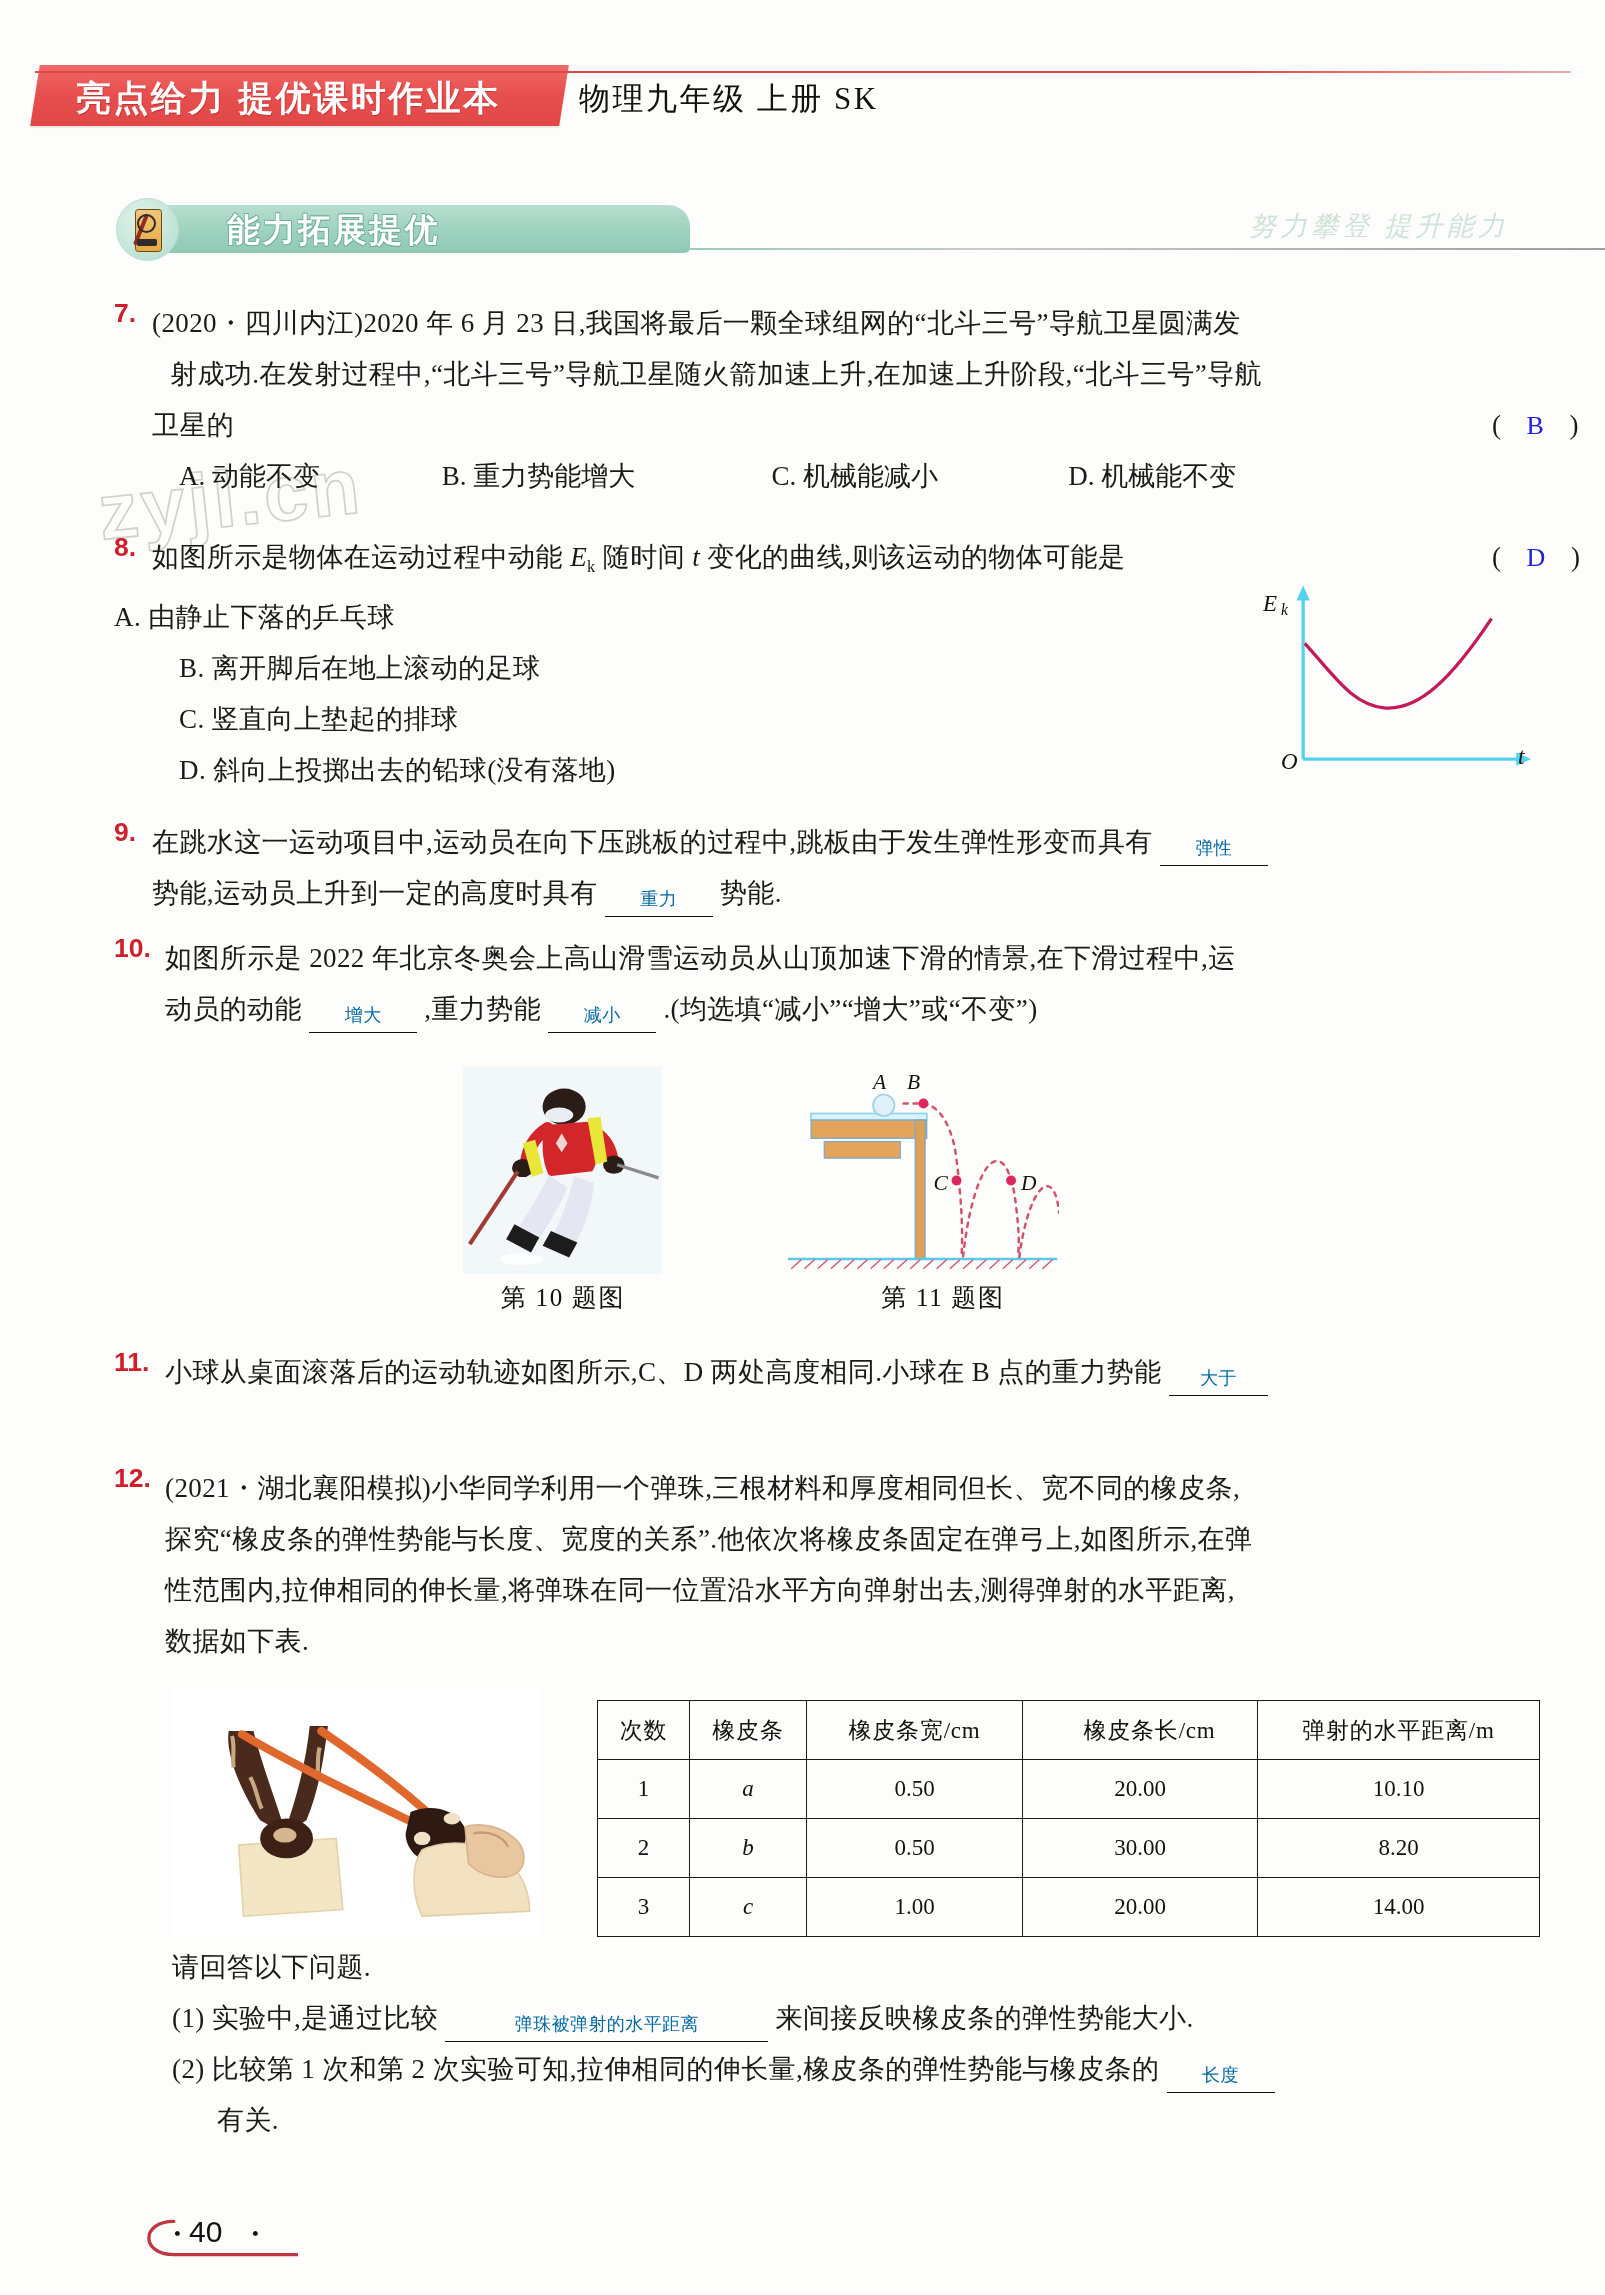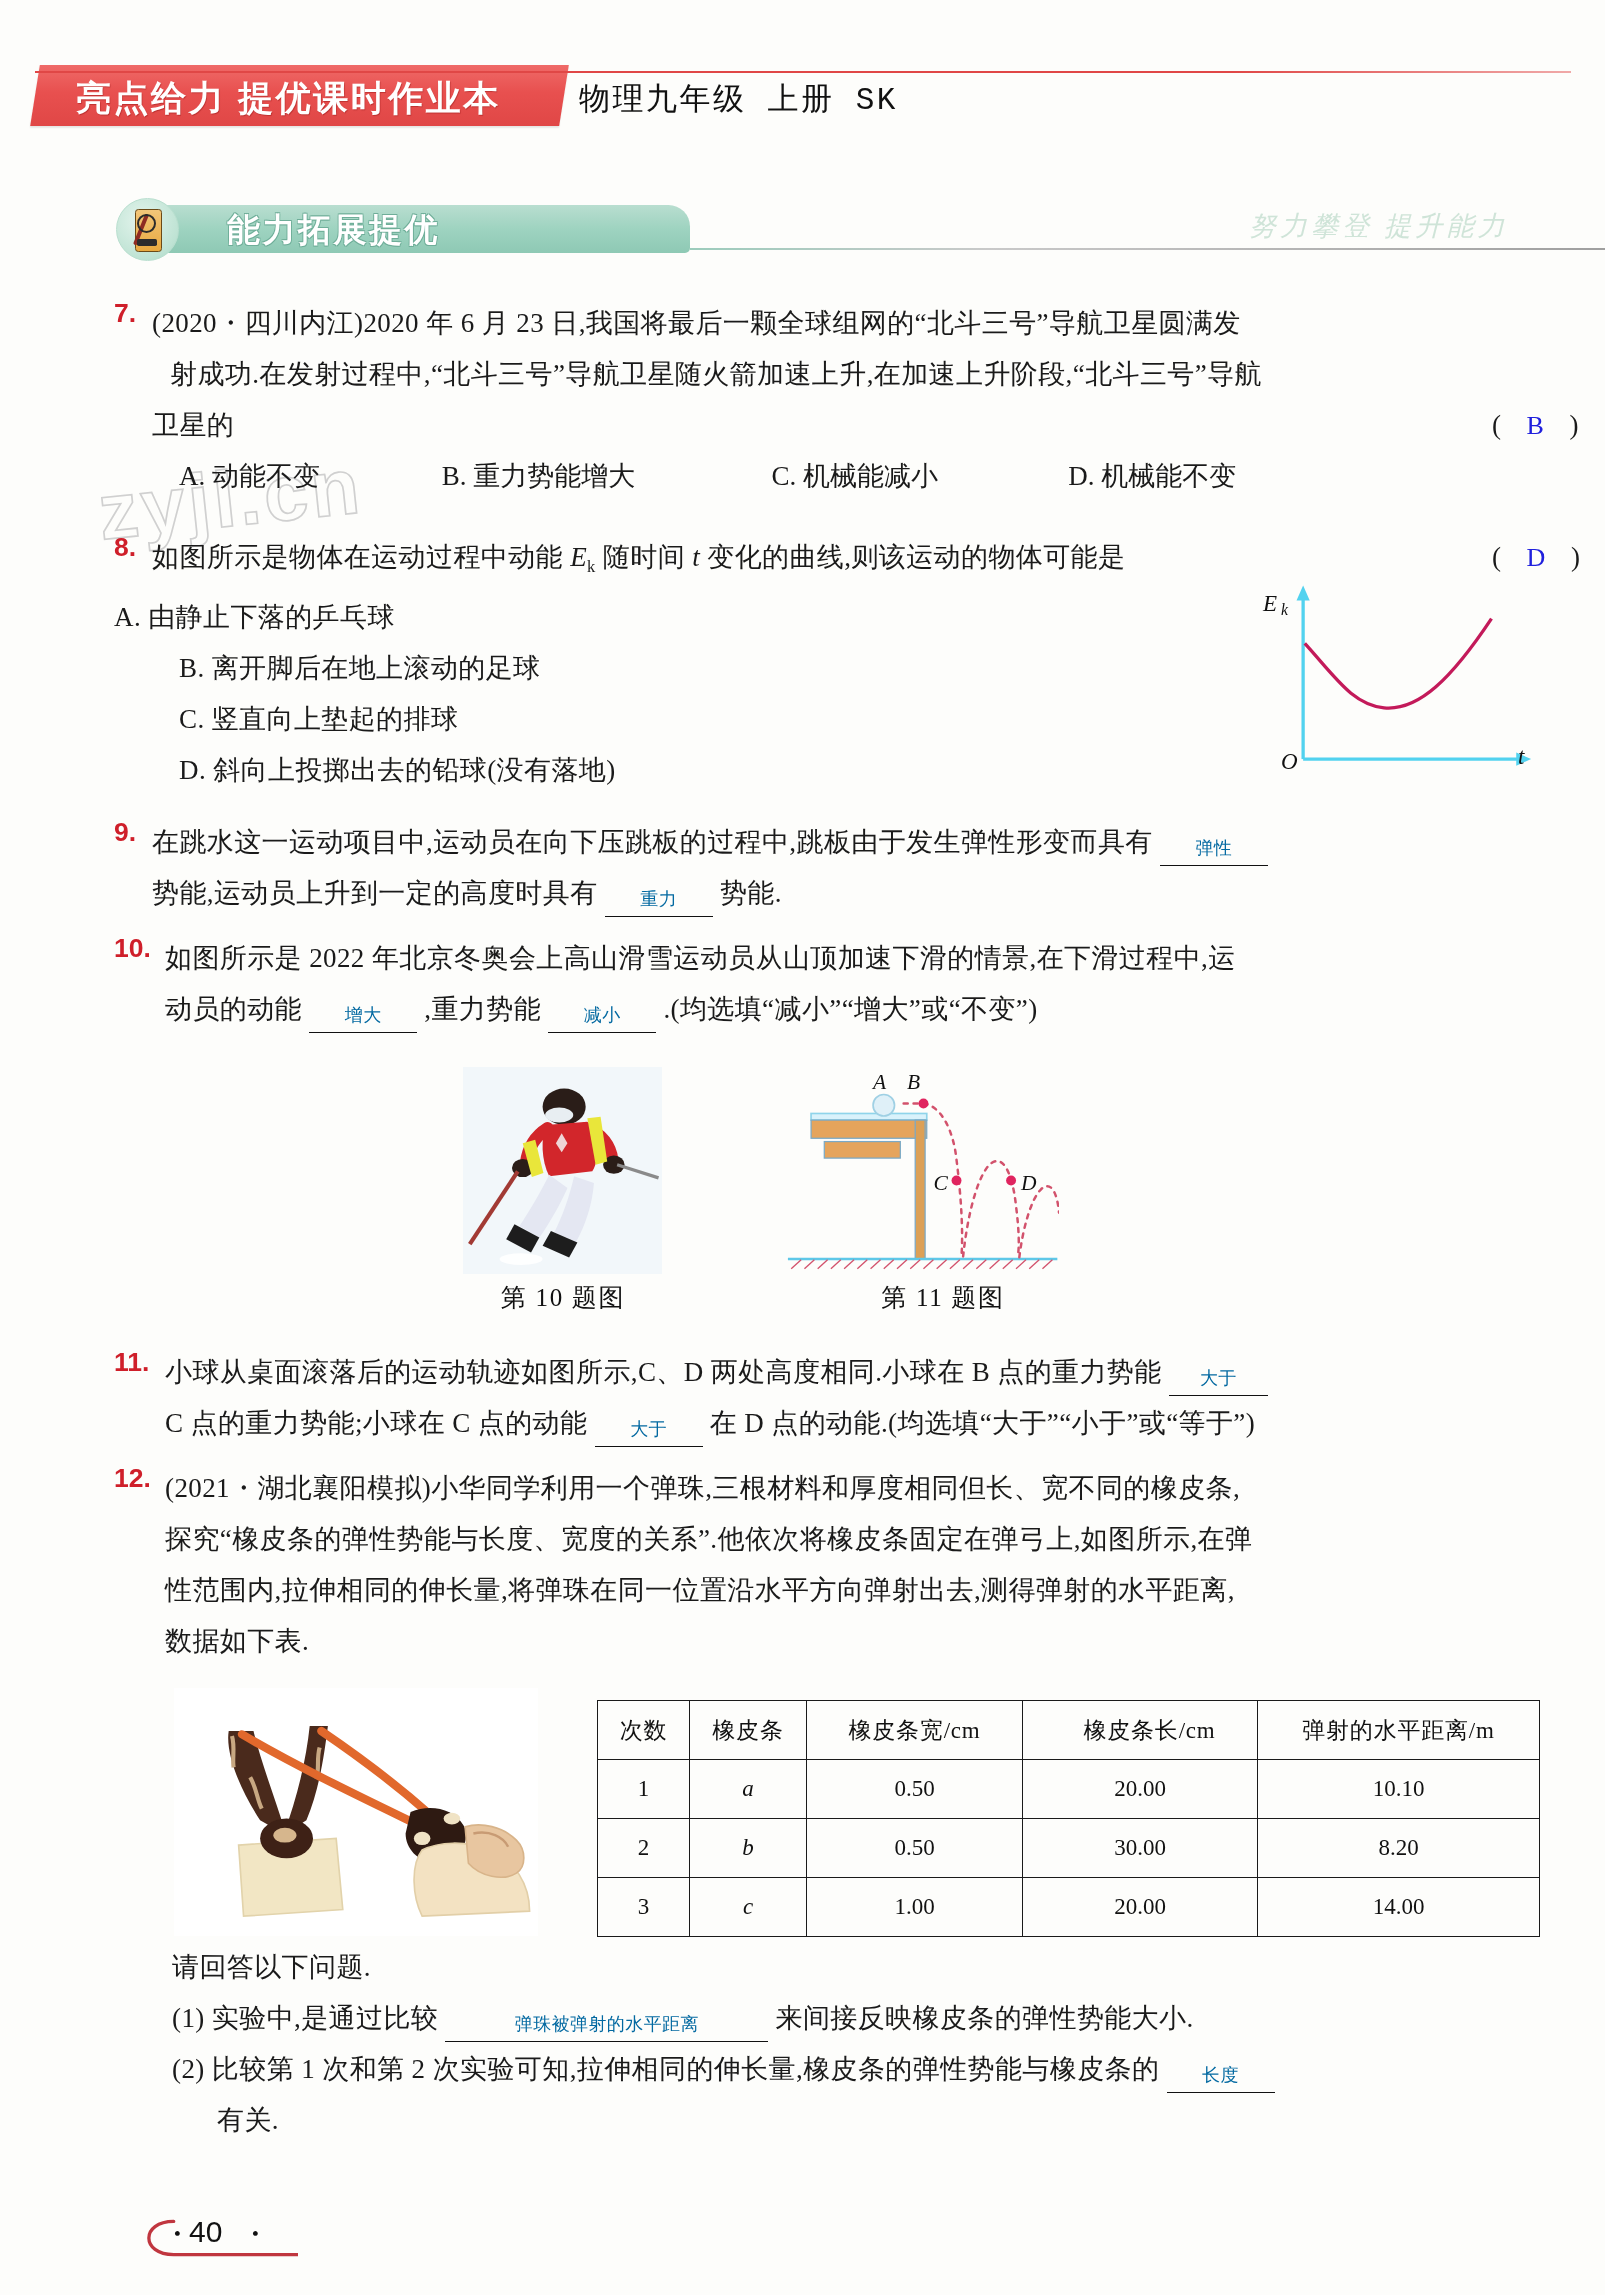--- a/index.html
+++ b/index.html
@@ -40,21 +40,21 @@
     font-family: "Liberation Sans", sans-serif;
     font-weight: bold;
     font-size: 35px;
     letter-spacing: 2.5px;
     color: #ffffff;
     text-shadow: 0.8px 0.8px 0.8px rgba(120,0,0,0.35);
   }
   .header-title {
     position: absolute;
     left: 579px; top: 13.2px;
-    font-family: Liberation Mono, monospace;
+    font-family: Liberation Serif, serif;
     font-size: 31px;
     letter-spacing: 2.5px;
     color: #111;
   }
   .header-rule {
     position: absolute;
     left: 35px; top: 71px;
     width: 1536px; height: 1.7px;
     background: linear-gradient(90deg,#e04746 0%, #e04746 78%, #f0a9a8 100%);
   }
@@ -430,25 +430,20 @@
       <text x="294" y="148" font-family="Liberation Serif, serif" font-style="italic" font-size="26" fill="#111">D</text>
     </svg>
   </div>
   <div class="fig-caption" style="left:827px; top:1281px; width:232px;">第 11 题图</div>
 
   <div class="qblock" style="left:114px; top:1347px; width:1489px;">
     <span class="qnum">11.</span>
     <div class="line" style="margin-left:51px;">
       <span>小球从桌面滚落后的运动轨迹如图所示,C、D 两处高度相同.小球在 B 点的重力势能</span>
       <span class="blank" style="width:99px;">大于</span>
-    </div>
-    <div class="line" style="margin-left:51px;">
-      <span>C 点的重力势能;小球在 C 点的动能</span>
-      <span class="blank" style="width:108px;">大于</span>
-      <span>在 D 点的动能.(均选填“大于”“小于”或“等于”)</span>
     </div>
   </div>
 
   <div class="qblock" style="left:114px; top:1463px; width:1489px;">
     <span class="qnum">12.</span>
     <div class="line" style="margin-left:51px;">(2021・湖北襄阳模拟)小华同学利用一个弹珠,三根材料和厚度相同但长、宽不同的橡皮条,</div>
     <div class="line" style="margin-left:51px;">探究“橡皮条的弹性势能与长度、宽度的关系”.他依次将橡皮条固定在弹弓上,如图所示,在弹</div>
     <div class="line" style="margin-left:51px;">性范围内,拉伸相同的伸长量,将弹珠在同一位置沿水平方向弹射出去,测得弹射的水平距离,</div>
     <div class="line" style="margin-left:51px;">数据如下表.</div>
   </div>

